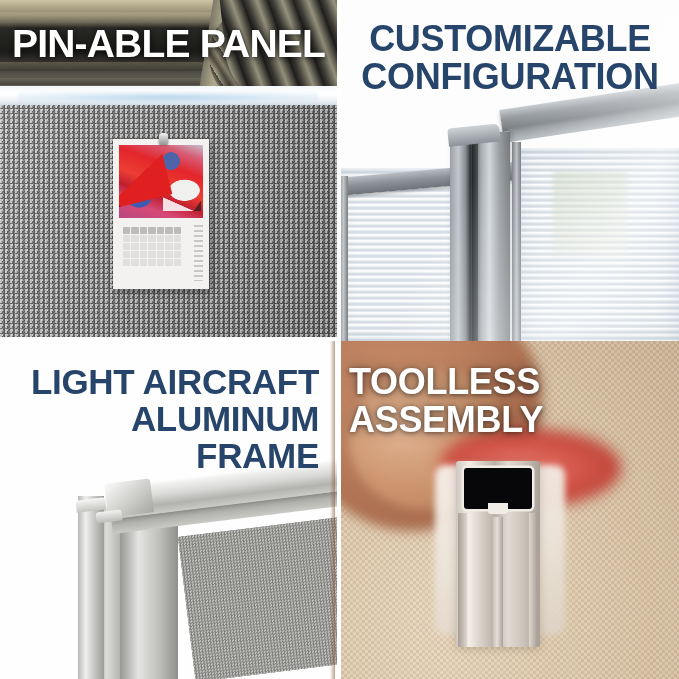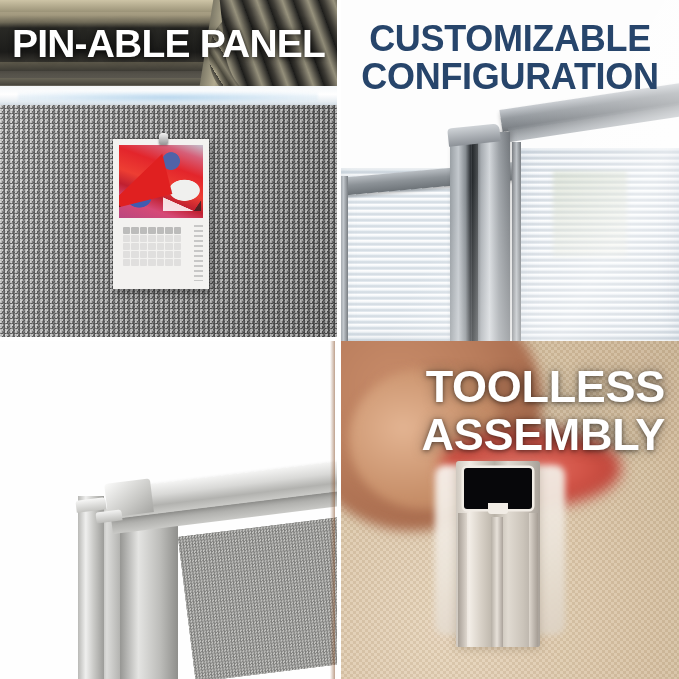--- a/index.html
+++ b/index.html
@@ -59,22 +59,22 @@
     letter-spacing: -0.3px;
   }
   #hd-light {
     left: 8px; right: 18px; top: 22px;
     text-align: right;
     font-size: 35px;
     letter-spacing: -0.3px;
   }
   #hd-toolless {
     left: 8px; right: 14px; top: 22px;
-    text-align: right;
-    font-size: 45px;
+    text-align: left;
+    font-size: 36px;
     letter-spacing: -0.3px;
   }
 
   
   
   
   .ceiling {
     position: absolute;
     left: 0; top: 0; width: 100%; height: 93px;
     background:
@@ -555,20 +555,23 @@
 
       <div class="f-rail-face"></div>
       <div class="f-rail"></div>
       <div class="f-corner"></div>
 
       <div class="f-cap-b"></div>
       <div class="f-cap-a"></div>
 
       <div class="f-edge-right"></div>
 
+      <div class="heading heading-navy" id="hd-light">LIGHT AIRCRAFT
+ALUMINUM
+FRAME</div>
     </div>
   </div>
 
   <div class="quadrant" id="q-br">
     <div class="scene">
       <div class="q4-bg"></div>
 
       <div class="hand"></div>
       <div class="thumb"></div>
       <div class="finger-red"></div>

